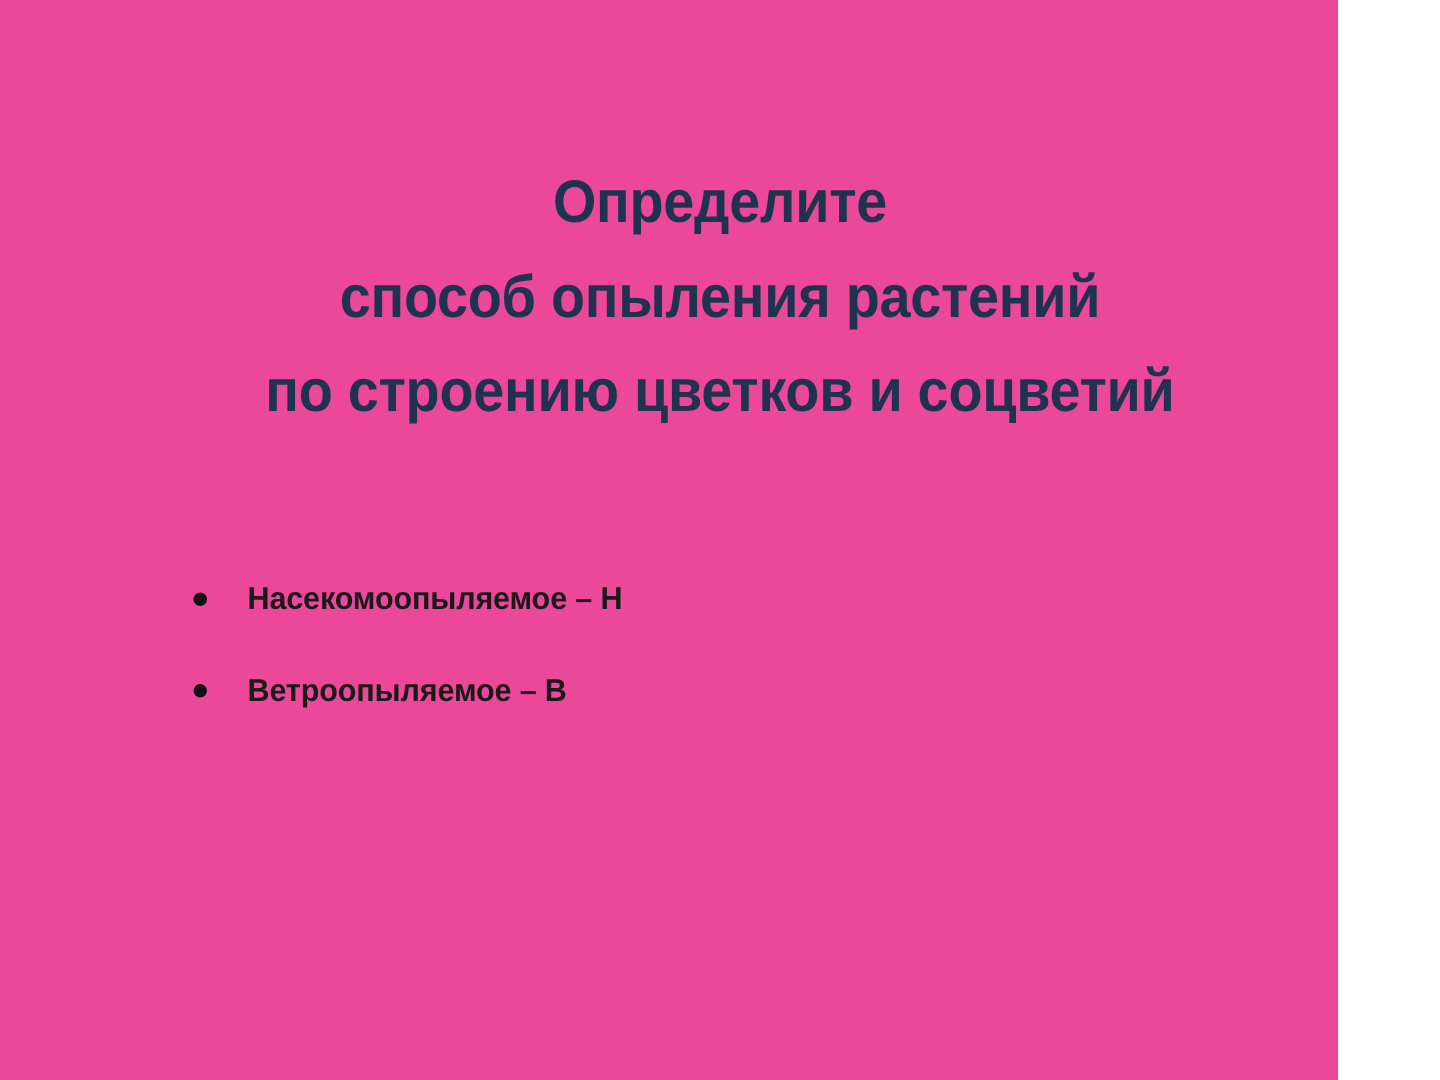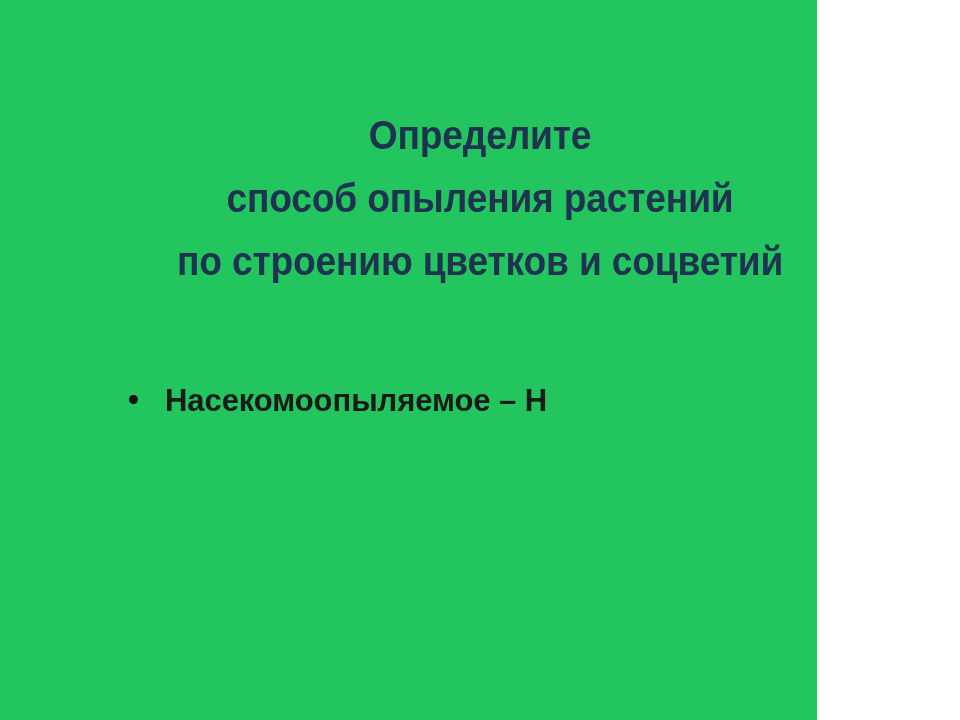--- a/index.html
+++ b/index.html
@@ -10,23 +10,23 @@
   body {
     width: 960px;
     height: 720px;
     background: #ffffff;
     font-family: "Liberation Sans", "DejaVu Sans", sans-serif;
     overflow: hidden;
   }
 
   #slide {
     position: relative;
-    width: 817px;
+    width: 892px;
     height: 720px;
-    background: #22c55e;
+    background: #ec4899;
     box-sizing: border-box;
   }
 
   
   #title-block {
     position: absolute;
     left: 40px;
     top: 104px;
     width: 880px;
     text-align: center;
@@ -57,21 +57,21 @@
   }
 
   .bullet-item {
     position: relative;
     height: 61px;
     line-height: 38px;
     padding-left: 41px;
     color: #1a1a1a;
     font-family: "Liberation Sans", "DejaVu Sans", sans-serif;
     font-weight: bold;
-    font-size: 32px;
+    font-size: 21px;
     letter-spacing: -0.1px;
     white-space: nowrap;
   }
 
   .bullet-marker {
     position: absolute;
     left: 5px;
     top: 14px;
     width: 9px;
     height: 9px;
@@ -94,15 +94,19 @@
     <span class="title-line">Определите</span>
     <span class="title-line">способ опыления растений</span>
     <span class="title-line">по строению цветков и соцветий</span>
   </div>
 
   <ul id="bullet-list">
     <li class="bullet-item">
       <span class="bullet-marker"></span>
       <span class="bullet-text">Насекомоопыляемое – Н</span>
     </li>
+    <li class="bullet-item">
+      <span class="bullet-marker"></span>
+      <span class="bullet-text">Ветроопыляемое – В</span>
+    </li>
   </ul>
 
 </div>
 
 </body></html>

